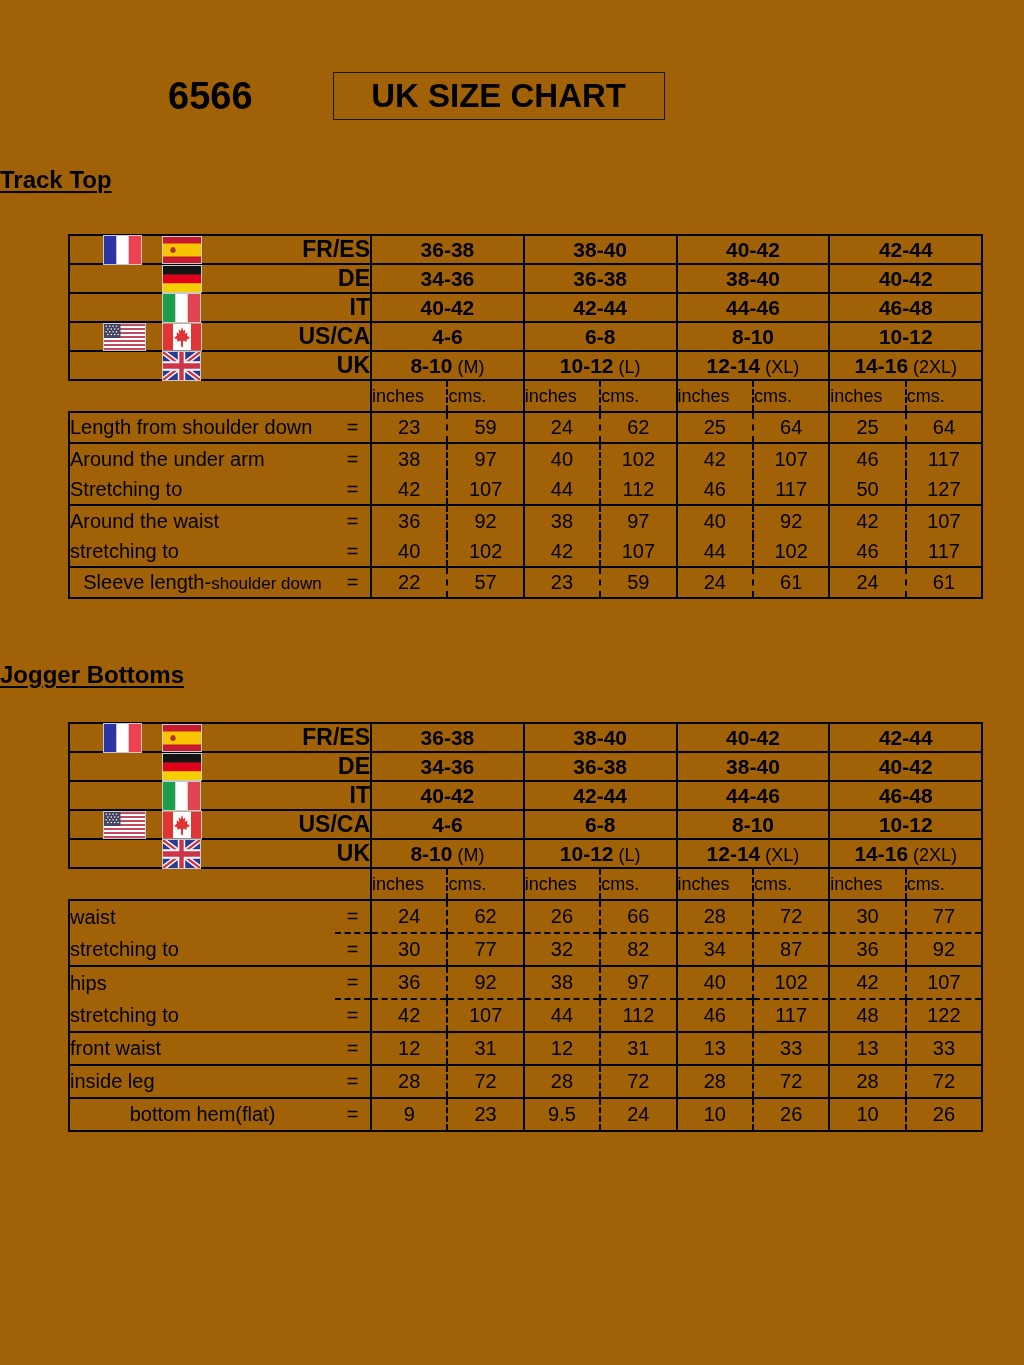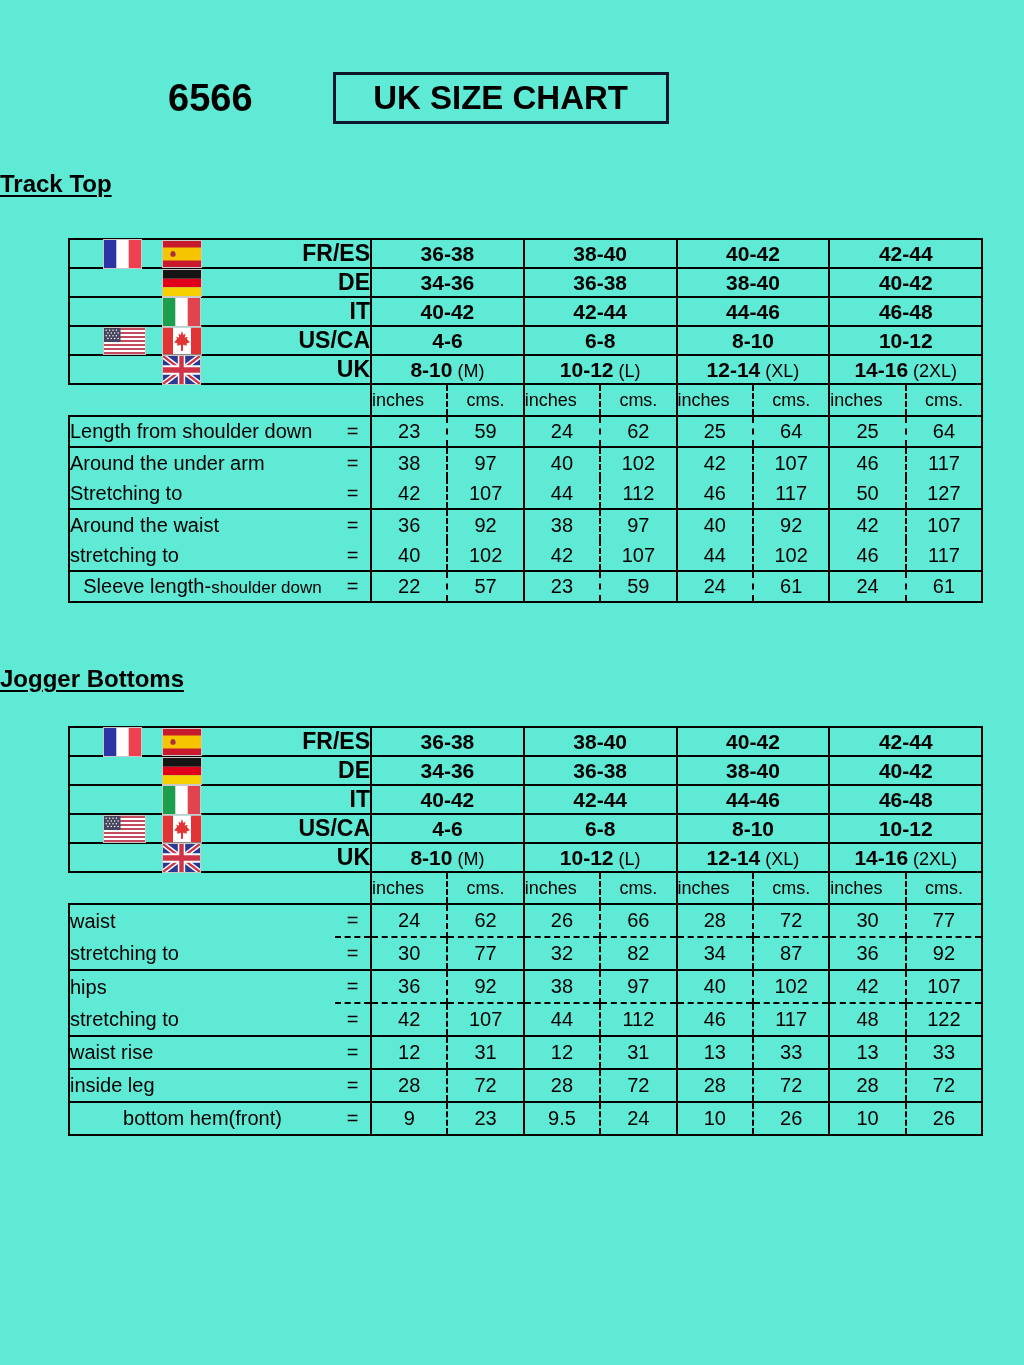--- a/index.html
+++ b/index.html
@@ -1,22 +1,22 @@
 <!DOCTYPE html>
 <html><head>
 <meta charset="utf-8">
 <style>
   html,body{margin:0;padding:0;background:#ffffff;}
   body{width:1024px;height:1365px;font-family:"Liberation Sans",sans-serif;color:#000;}
-  .page{position:relative;width:1024px;height:1365px;background:#5eead4;overflow:hidden;}
+  .page{position:relative;width:1024px;height:1365px;background:#a16207;overflow:hidden;}
 
   
   .doc-header{padding-top:72px;display:flex;align-items:center;}
   .product-code{margin-left:168px;font-size:38px;font-weight:700;line-height:1;}
-  .title-box{margin-left:80px;border:3px solid #0f172a;width:330px;height:46px;
+  .title-box{margin-left:80px;border:1px solid #0f172a;width:330px;height:46px;
              display:flex;align-items:center;justify-content:center;
              font-size:33px;font-weight:700;white-space:nowrap;}
 
   
   .section-heading{font-size:24px;font-weight:700;line-height:28px;
                    text-decoration:underline;text-decoration-thickness:2px;text-underline-offset:3px;
                    display:inline-block;}
   .section{display:block;}
   .section.t0{margin-top:46px;}
   .t0 .size-table{margin-top:40px;}
@@ -37,21 +37,21 @@
   .last-col{border-right:2px solid #000;}
   .flag{position:absolute;top:50%;transform:translateY(-50%);line-height:0;}
   .flag svg{display:block;border:1px solid #c9c9c9;}
   .flag.slot-0{left:33px;}
   .flag.slot-1{left:92px;}
 
   .unit-row{height:32px;}
   .blank-cell{border:none;}
   .unit-cell{border-top:2px solid #000;font-size:18px;font-weight:400;margin-top:20px;}
   .u-in{border-left:2px solid #000;text-align:left;padding-left:4px;}
-  .u-cm{border-left:2px dashed #000;text-align:center;padding-right:9px;}
+  .u-cm{border-left:2px dashed #000;text-align:left;padding-right:9px;}
 
   .m-row td{font-size:20px;}
   .t0 .m-row{height:31px;}
   .t1 .m-row{height:33px;}
   .m-label{border-left:2px solid #000;text-align:left;padding-left:6px;white-space:nowrap;overflow:hidden;}
   .m-label .small{font-size:17px;}
   .m-eq{text-align:center;}
   .m-val{text-align:center;}
   .v-in{border-left:2px solid #000;}
   .v-cm{border-left:2px dashed #000;}
@@ -454,21 +454,21 @@
               <td class="m-val v-in">42</td>
               <td class="m-val v-cm">107</td>
               <td class="m-val v-in">44</td>
               <td class="m-val v-cm">112</td>
               <td class="m-val v-in">46</td>
               <td class="m-val v-cm">117</td>
               <td class="m-val v-in">48</td>
               <td class="m-val v-cm last-col">122</td>
             </tr>
             <tr class="m-row sep-solid">
-              <td class="m-label"><span>waist rise</span></td>
+              <td class="m-label"><span>front waist</span></td>
               <td class="m-eq">=</td>
               <td class="m-val v-in">12</td>
               <td class="m-val v-cm">31</td>
               <td class="m-val v-in">12</td>
               <td class="m-val v-cm">31</td>
               <td class="m-val v-in">13</td>
               <td class="m-val v-cm">33</td>
               <td class="m-val v-in">13</td>
               <td class="m-val v-cm last-col">33</td>
             </tr>
@@ -478,21 +478,21 @@
               <td class="m-val v-in">28</td>
               <td class="m-val v-cm">72</td>
               <td class="m-val v-in">28</td>
               <td class="m-val v-cm">72</td>
               <td class="m-val v-in">28</td>
               <td class="m-val v-cm">72</td>
               <td class="m-val v-in">28</td>
               <td class="m-val v-cm last-col">72</td>
             </tr>
             <tr class="m-row sep-solid row-last">
-              <td class="m-label"><span>bottom hem(front)</span></td>
+              <td class="m-label"><span>bottom hem(flat)</span></td>
               <td class="m-eq">=</td>
               <td class="m-val v-in">9</td>
               <td class="m-val v-cm">23</td>
               <td class="m-val v-in">9.5</td>
               <td class="m-val v-cm">24</td>
               <td class="m-val v-in">10</td>
               <td class="m-val v-cm">26</td>
               <td class="m-val v-in">10</td>
               <td class="m-val v-cm last-col">26</td>
             </tr>

